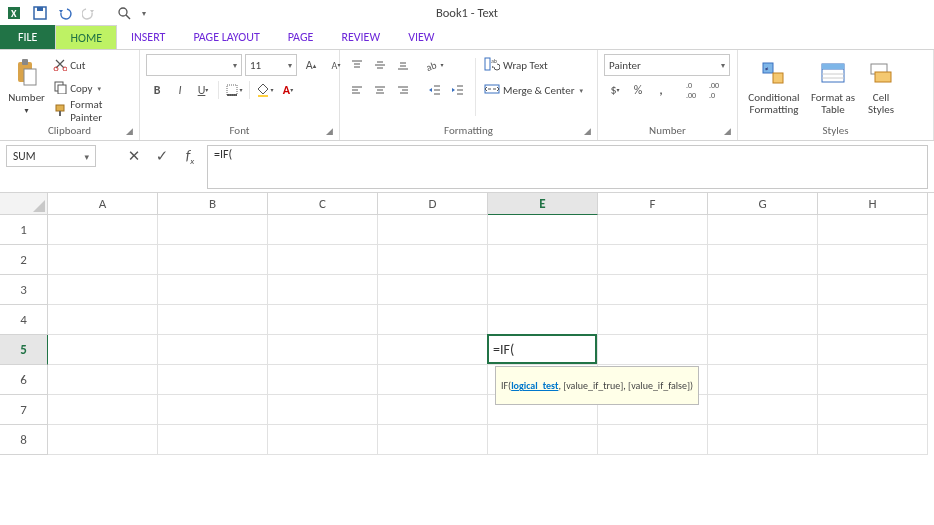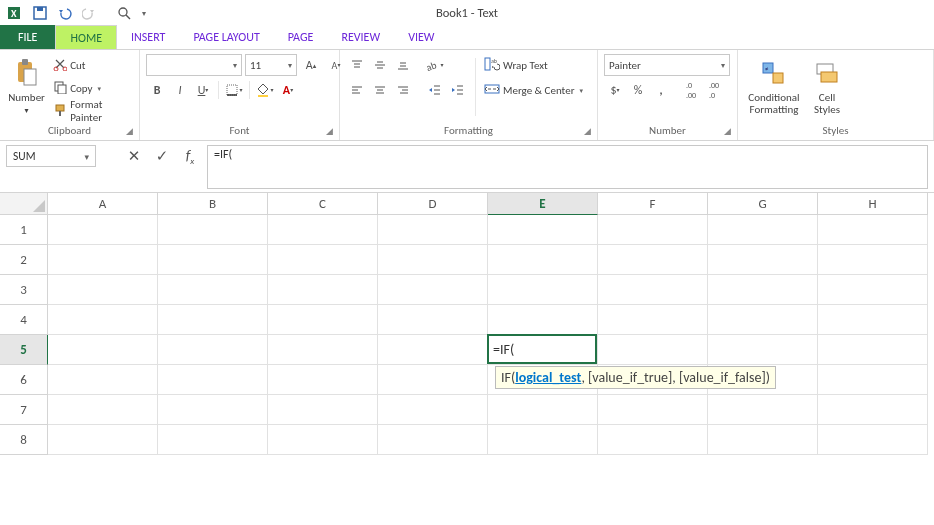--- a/index.html
+++ b/index.html
@@ -58,21 +58,21 @@
 .rowheads { position:absolute; left:0; top:22px; width:48px; }
 .rowhead { height:30px; border-right:1px solid #d4d4d4; border-bottom:1px solid #d4d4d4; display:flex; align-items:center; justify-content:center; font-size:13px; color:#555; background:#fff; cursor:pointer;}
 .rowhead.sel { background:#e6e6e6; font-weight:bold; color:#217346; border-right:1px solid #217346;}
 
 .cells { position:absolute; left:48px; top:22px; }
 .cellrow { display:flex; }
 .cell { width:110px; height:30px; border-right:1px solid #e1e1e1; border-bottom:1px solid #e1e1e1; }
 
 .active-cell { position:absolute; border:2px solid #217346; background:#fff; padding:2px 4px; font-size:14px; color:#333; display:flex; align-items:center; }
 
-.tooltip { position:absolute; background:#ffffe8; border:1px solid #bbb; padding:2px 5px; font-size:14px; color:#444; white-space:nowrap; z-index:20; }
+.tooltip { position:absolute; background:#ffffe8; border:1px solid #bbb; padding:12px 5px; font-size:10px; color:#444; white-space:nowrap; z-index:20; }
 .tooltip b { color:#07c; text-decoration: underline; font-weight:bold; }
 
 
 svg { pointer-events: none; }
 </style>
 </head>
 <body>
 
 <div class="titlebar">
   <div class="qat">
@@ -339,20 +339,33 @@
         <div class="icon">
             <svg width="28" height="28">
               <rect x="3" y="3" width="10" height="10" fill="#7eb6e8" stroke="#3a70c0"></rect>
               <rect x="13" y="13" width="10" height="10" fill="#f4c870" stroke="#c08020"></rect>
               <text x="5" y="11" font-size="7" fill="#226">≠</text>
             </svg>
           </div>
         <div class="lbl" style="white-space:pre-line">Conditional
 Formatting</div>
       </div>
+      <div class="big-btn" style="width:50px">
+        <div class="icon">
+            <svg width="26" height="26">
+              <rect x="2" y="3" width="22" height="18" fill="none" stroke="#3a70c0"></rect>
+              <line x1="2" y1="8" x2="24" y2="8" stroke="#3a70c0"></line>
+              <line x1="2" y1="13" x2="24" y2="13" stroke="#ccc"></line>
+              <line x1="2" y1="17" x2="24" y2="17" stroke="#ccc"></line>
+              <rect x="2" y="3" width="22" height="5" fill="#7eb6e8"></rect>
+            </svg>
+          </div>
+        <div class="lbl" style="white-space:pre-line">Format as
+Table</div>
+      </div>
       <div class="big-btn" style="width:38px">
         <div class="icon">
             <svg width="24" height="24">
               <rect x="2" y="2" width="16" height="10" fill="#fff" stroke="#888"></rect>
               <rect x="6" y="10" width="16" height="10" fill="#f4c870" stroke="#c08020"></rect>
             </svg>
           </div>
         <div class="lbl" style="white-space:pre-line">Cell
 Styles</div>
       </div>

